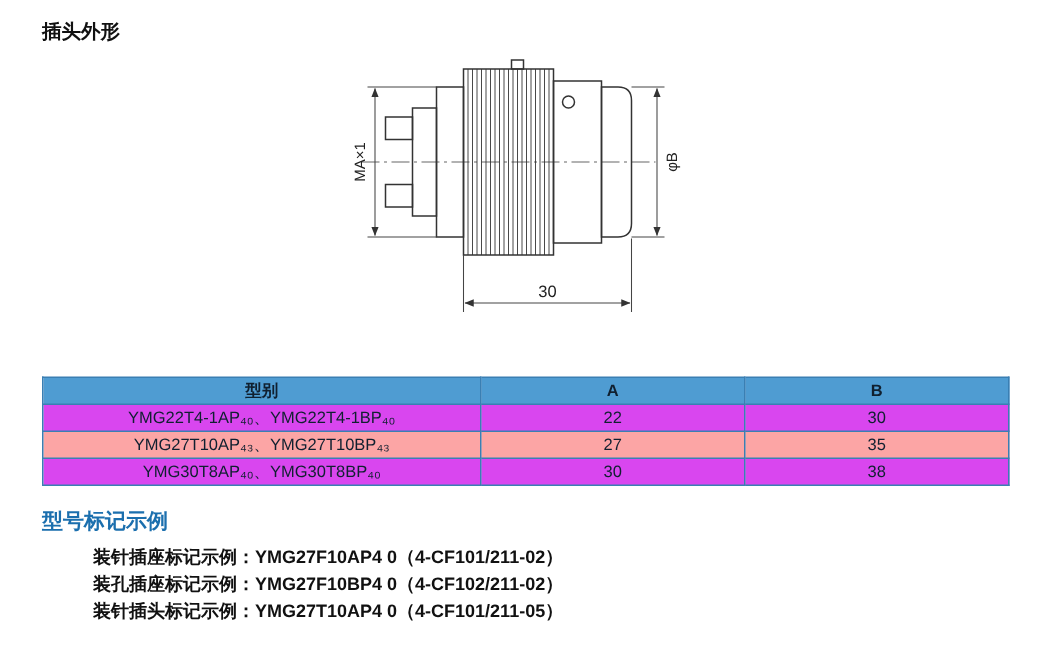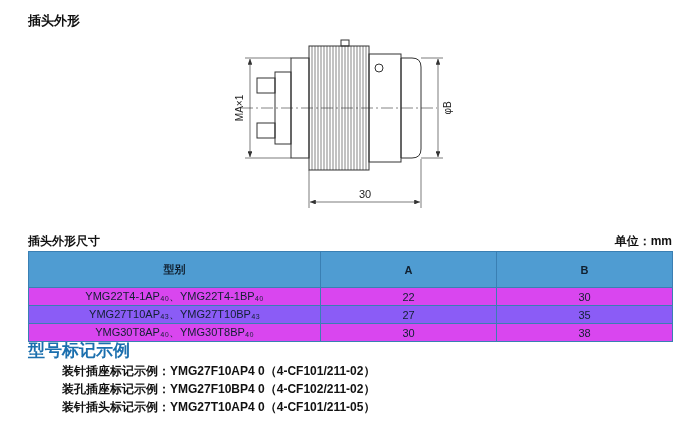--- a/index.html
+++ b/index.html
@@ -33,30 +33,30 @@
   table.dims {
     position:absolute; left:28px; top:251px; width:644px;
     border-collapse:collapse; font-size:11px; table-layout:fixed;
   }
   table.dims th, table.dims td {
     border:1px solid #3a7fb3;
     text-align:center; vertical-align:middle;
     height:17px; padding:1px 4px;
     color:#102030;
   }
-  table.dims thead th { background:#4f9cd2; font-weight:bold; height:36px; }
+  table.dims thead th { background:#4f9cd2; font-weight:bold; height:18px; }
   table.dims td { background:#d946ef; }
-  table.dims tr.row-highlight td { background:#8b5cf6; }
+  table.dims tr.row-highlight td { background:#fca5a5; }
   col.c-model { width:292px; }
   col.c-a { width:176px; }
   col.c-b { width:176px; }
 
   .examples-title {
     position:absolute; left:28px; top:339px;
-    font-size:17px; font-weight:bold; color:#1b6fae;
+    font-size:14px; font-weight:bold; color:#1b6fae;
   }
   .examples {
     position:absolute; left:62px; top:362px;
     font-size:12px; line-height:18px; color:#111;
   }
   .example-line { white-space:nowrap; }
   .ex-label { font-weight:bold; }
   .ex-value { font-weight:bold;margin-top:44px; }
 
   svg text { font-family:"Liberation Sans","DejaVu Sans",sans-serif; }
@@ -113,24 +113,20 @@
       </g>
 
       <g font-size="10" fill="#222">
         <text x="18" y="80" text-anchor="middle" transform="rotate(-90 18 80)">MA×1</text>
         <text x="226" y="80" text-anchor="middle" transform="rotate(-90 226 80)">φB</text>
         <text x="140" y="170" text-anchor="middle" font-size="11">30</text>
       </g>
     </svg>
   </div>
 
-  <div class="caption-row">
-    <span class="table-title">插头外形尺寸</span>
-    <span class="unit-label">单位：mm</span>
-  </div>
 
   <table class="dims">
     <colgroup>
       <col class="c-model">
         <col class="c-a">
         <col class="c-b">
     </colgroup>
     <thead>
       <tr>
         <th>型别</th>

